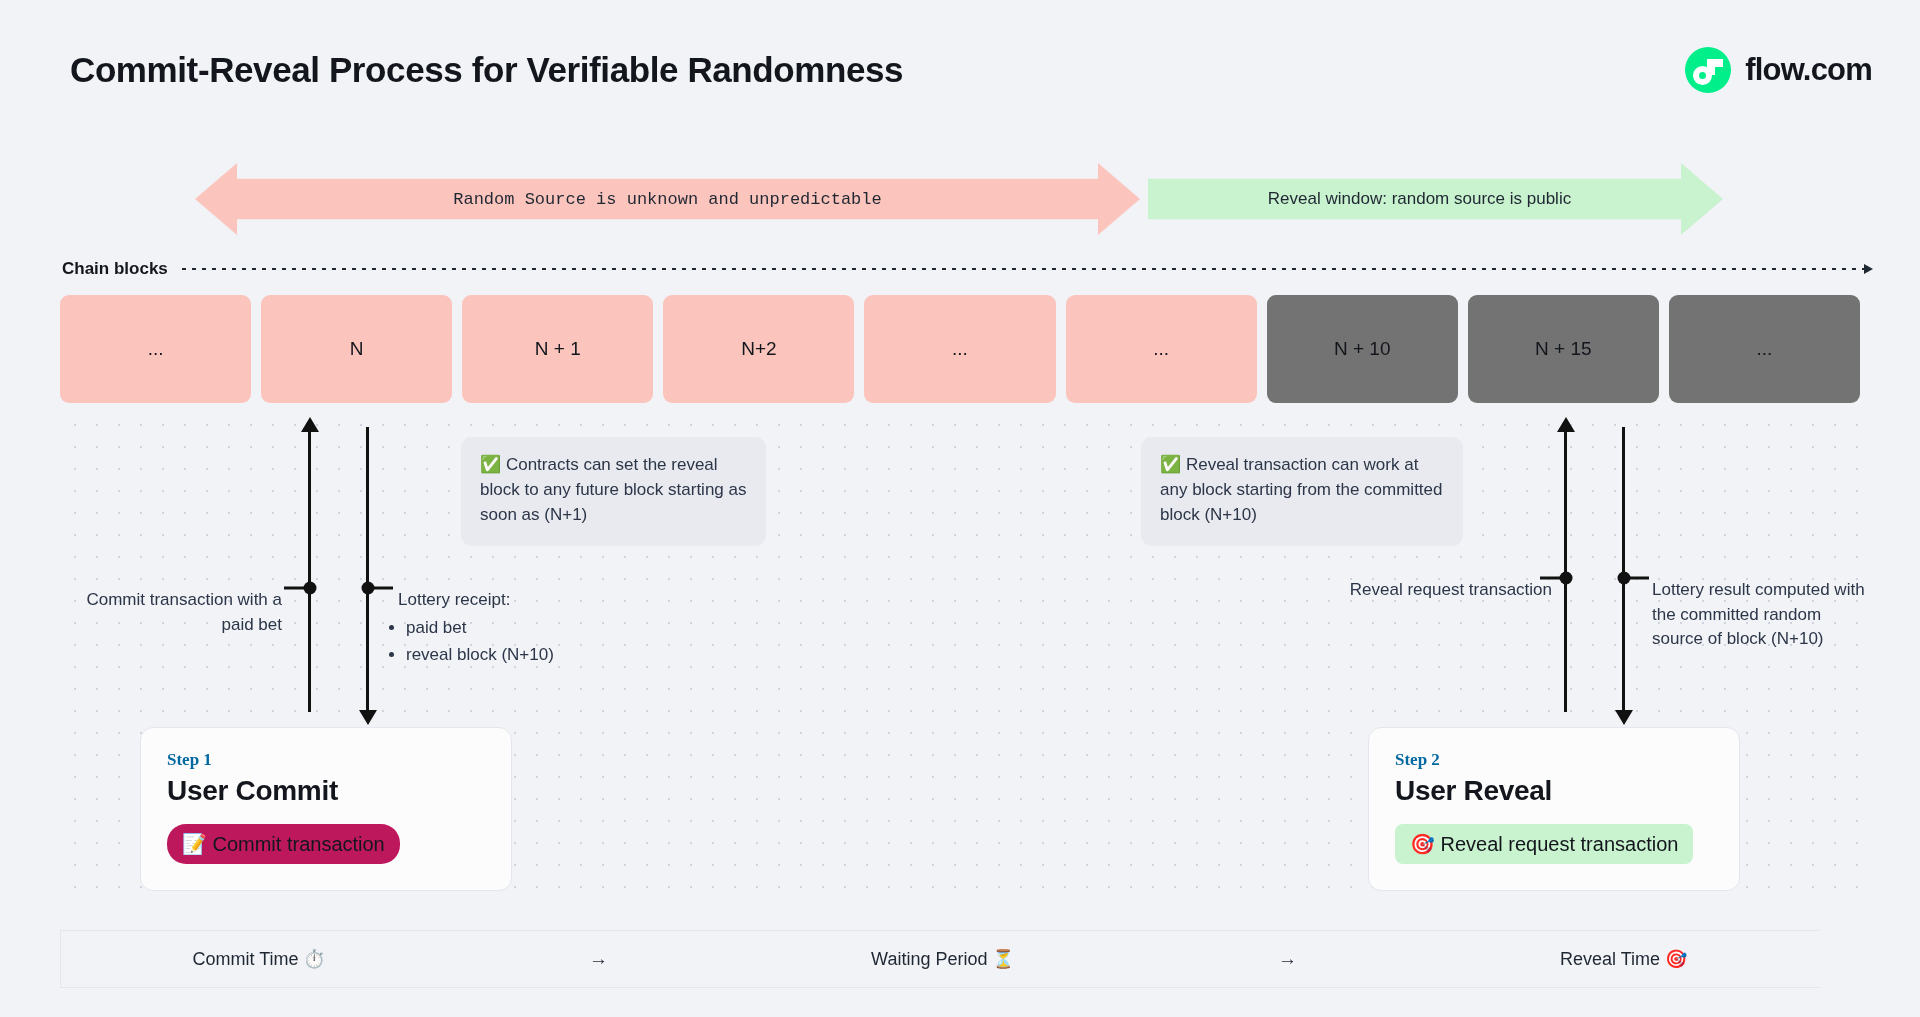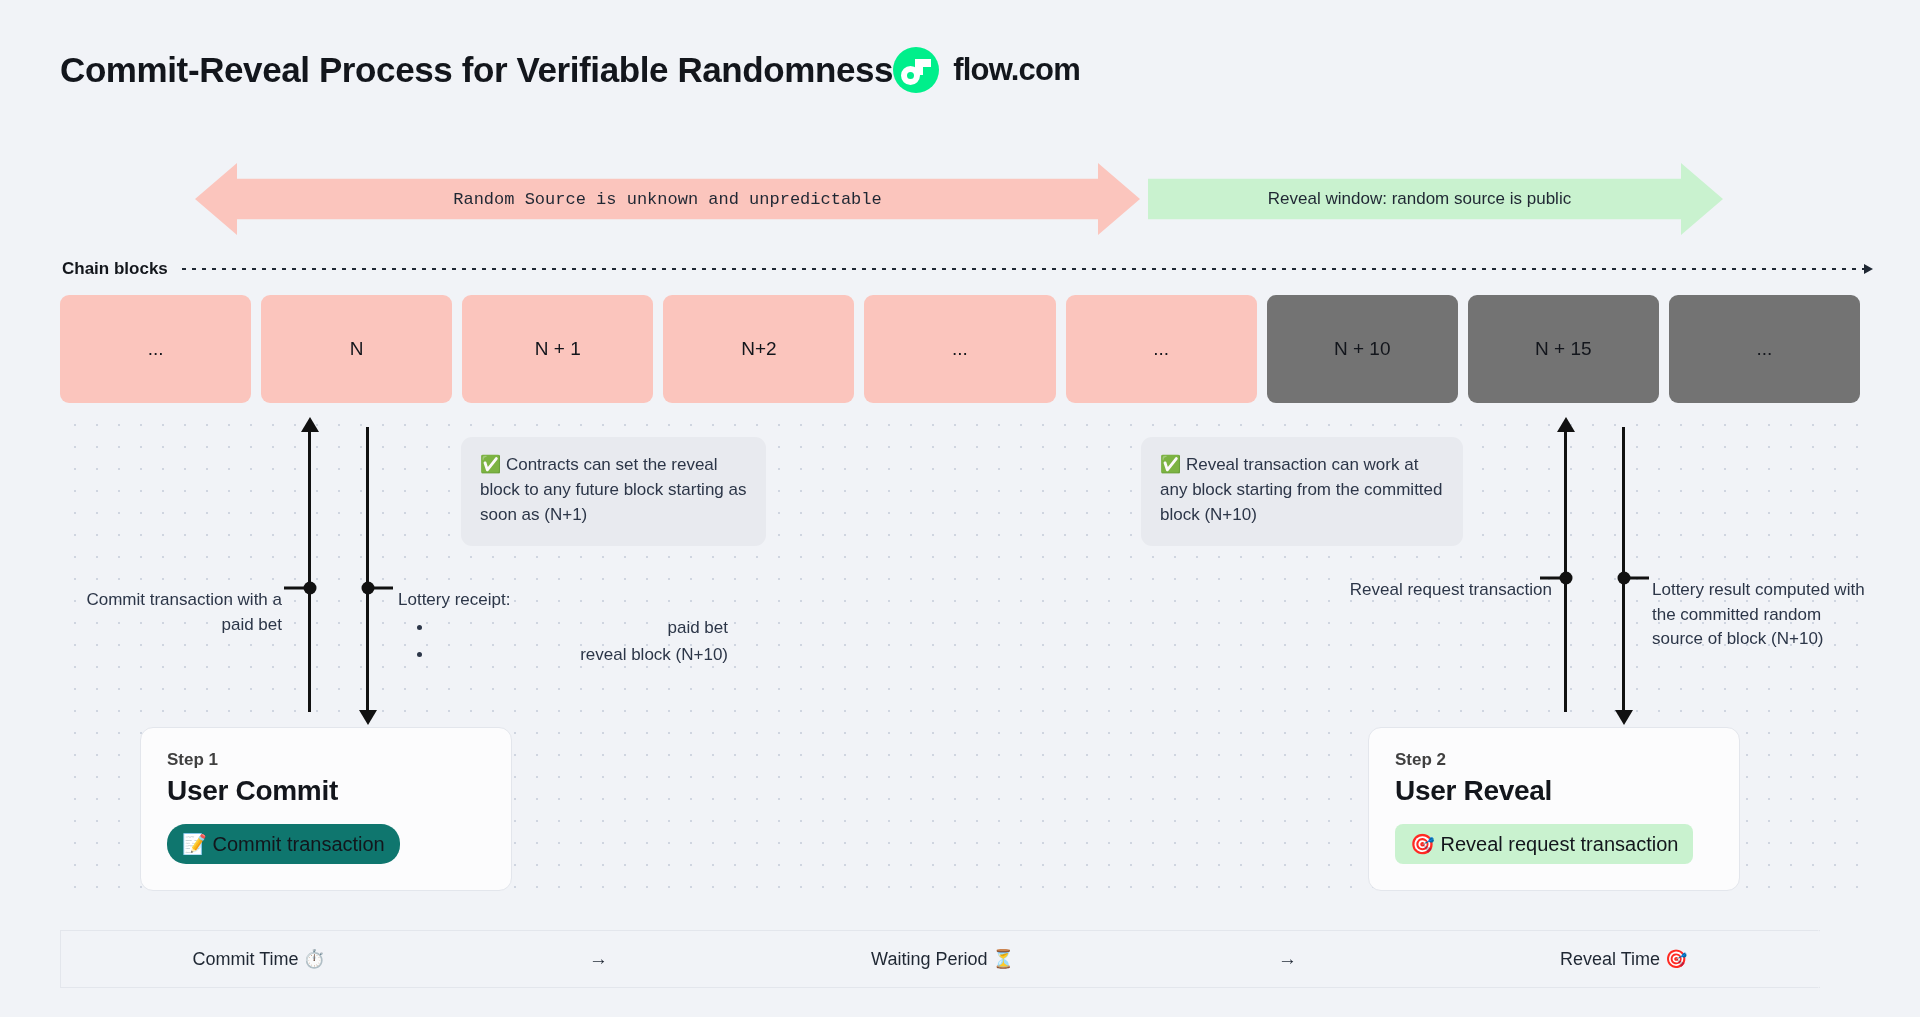--- a/index.html
+++ b/index.html
@@ -11,24 +11,26 @@
     background: #f1f3f7;
     font-family: "Liberation Sans", sans-serif;
     color: #1f2733;
     overflow: hidden;
     position: relative;
   }
 
   
   .header {
     position: absolute;
-    top: 42px; left: 60px; right: 48px;
+    top: 42px; left: 70px; right: 48px;
     height: 56px;
     display: flex;
     align-items: center;
+    justify-content: space-between;
+    gap: 24px;
   }
   .page-title {
     font-size: 35px;
     font-weight: bold;
     letter-spacing: -0.4px;
     color: #13161c;
     white-space: nowrap;
   }
   .brand {
     display: flex;
@@ -224,58 +226,58 @@
     position: absolute;
     font-size: 17px;
     line-height: 1.45;
     color: #2c3648;
   }
   .lbl-commit  { top: 588px; left: 60px;   width: 222px; text-align: right; }
   .lbl-receipt { top: 588px; left: 398px;  width: 330px; text-align: left; }
   .lbl-reveal  { top: 578px; left: 1330px; width: 222px; text-align: right; }
   .lbl-result  { top: 578px; left: 1652px; width: 222px; text-align: left; }
   .lbl-receipt ul {
-    margin: 3px 0 0 36px;
-    text-align: right;
+    margin: 3px 0 0 8px;
   }
   .lbl-receipt li { margin-top: 3px; }
 
   
   .step-card {
     position: absolute;
     background: #fcfcfd;
     border: 1px solid #e3e6ec;
     border-radius: 13px;
     padding: 22px 26px 26px 26px;
     width: 372px;
   }
   .card-commit { top: 727px; left: 140px; }
   .card-reveal { top: 727px; left: 1368px; }
   .step-kicker {
     font-size: 17px;
     font-weight: bold;
-    color: #404040;
+    color: #0369a1;
     margin-bottom: 5px;
+    font-family: Liberation Serif, serif;
   }
   .step-title {
     font-size: 28px;
     font-weight: bold;
     color: #13161c;
     letter-spacing: -0.3px;
     margin-bottom: 17px;
   }
   .step-pill {
     display: inline-block;
     border-radius: 8px;
     padding: 8px 15px;
     font-size: 20px;
     color: #13161c;
     white-space: nowrap;
   }
-  .pill-pink  { background: #0f766e; border-radius: 19px; }
+  .pill-pink  { background: #be185d; border-radius: 19px; }
   .pill-green { background: #c9f2cf; }
 
   
   .timeline {
     position: absolute;
     left: 60px; top: 930px;
     width: 1800px; height: 58px;
   }
   .timeline-bar {
     position: absolute;

